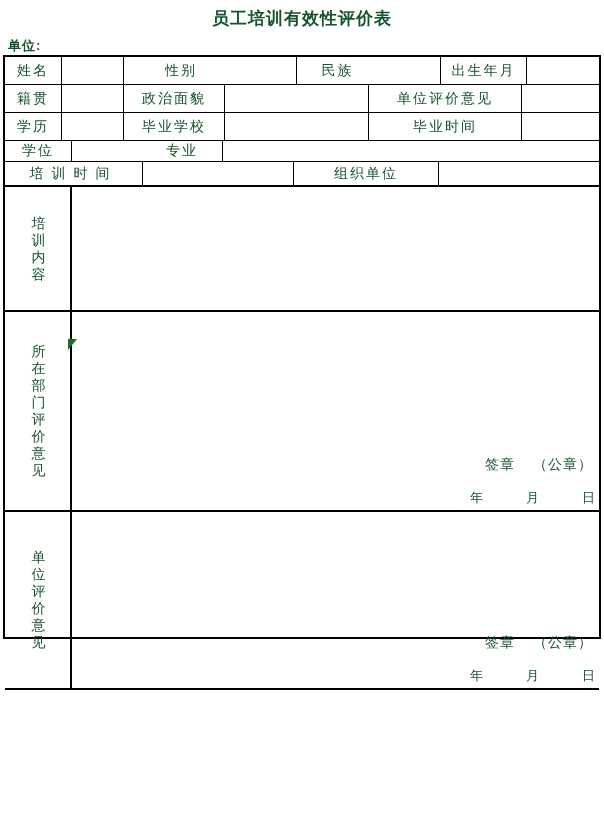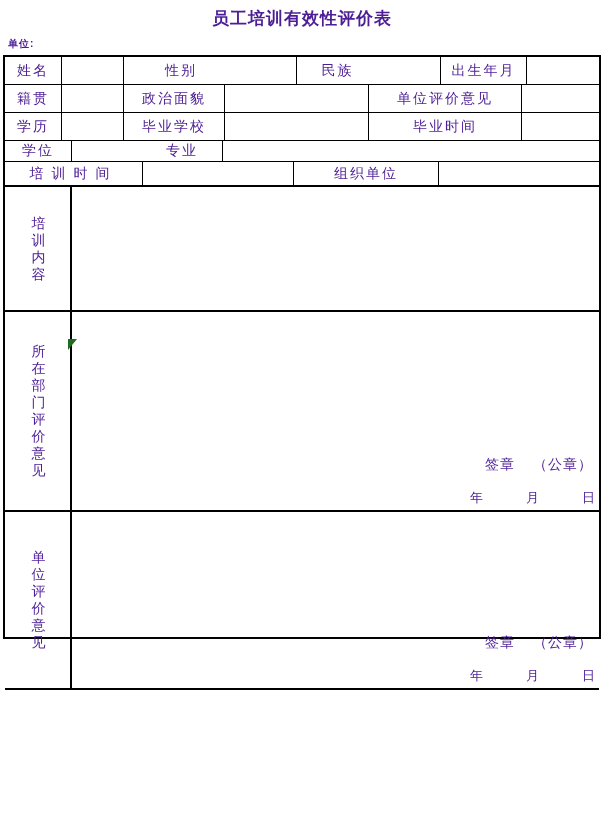--- a/index.html
+++ b/index.html
@@ -1,31 +1,31 @@
 <!DOCTYPE html>
 <html><head>
 <meta charset="utf-8">
 <style>
   html,body{margin:0;padding:0;}
   .page{
     position:relative;
     width:604px;height:826px;
     background:#ffffff;
     font-family:"Liberation Sans", sans-serif;
-    color:#4c1d95;
+    color:#14532d;
     overflow:hidden;
   }
   .title{
     position:absolute;top:7px;left:0;width:604px;
     text-align:center;
     font-size:17px;font-weight:bold;letter-spacing:1px;
   }
   .unit-label{
     position:absolute;top:37px;left:8px;
-    font-size:10px;font-weight:bold;letter-spacing:1px;
+    font-size:13px;font-weight:bold;letter-spacing:1px;
   }
   .tbl{
     position:absolute;left:3px;top:55px;
     width:598px;height:584px;
     box-sizing:border-box;
     border:2px solid #000;
     display:flex;flex-direction:column;
   }
   .r{display:flex;box-sizing:border-box;border-bottom:1px solid #000;flex:0 0 auto;}
   .r.thick{border-bottom-width:2px;}

